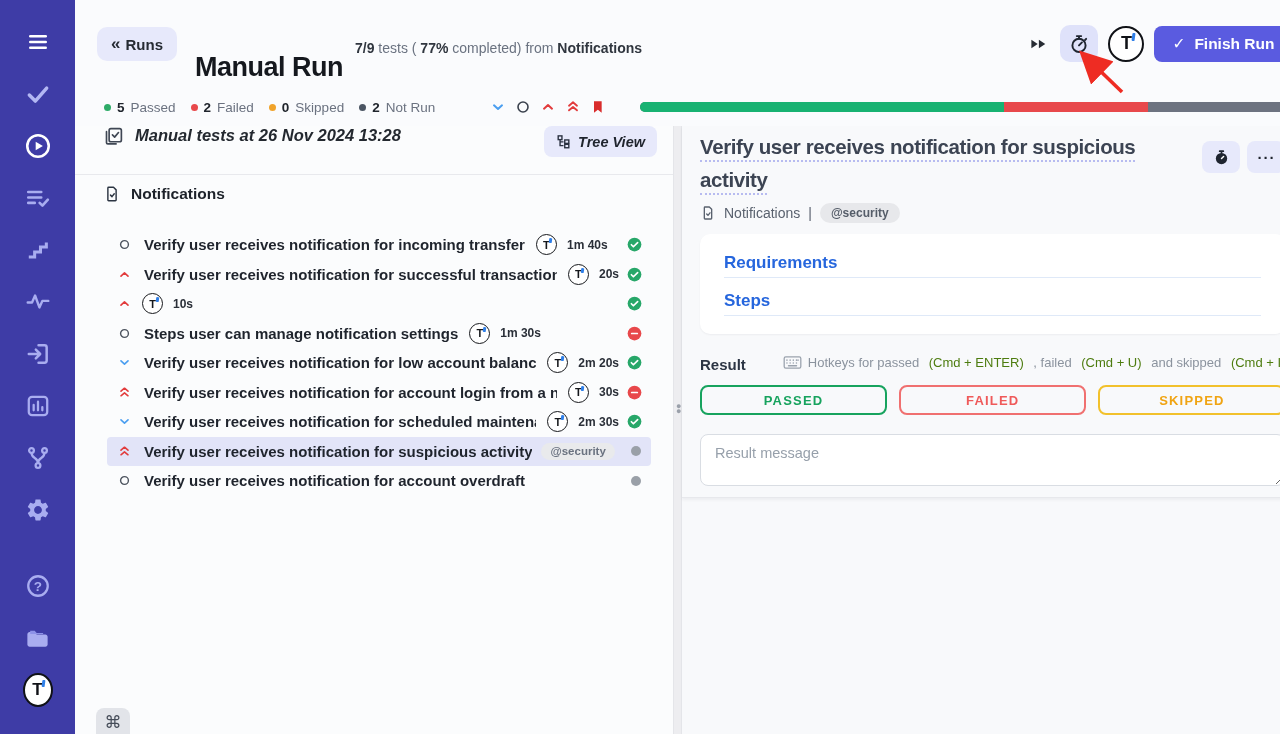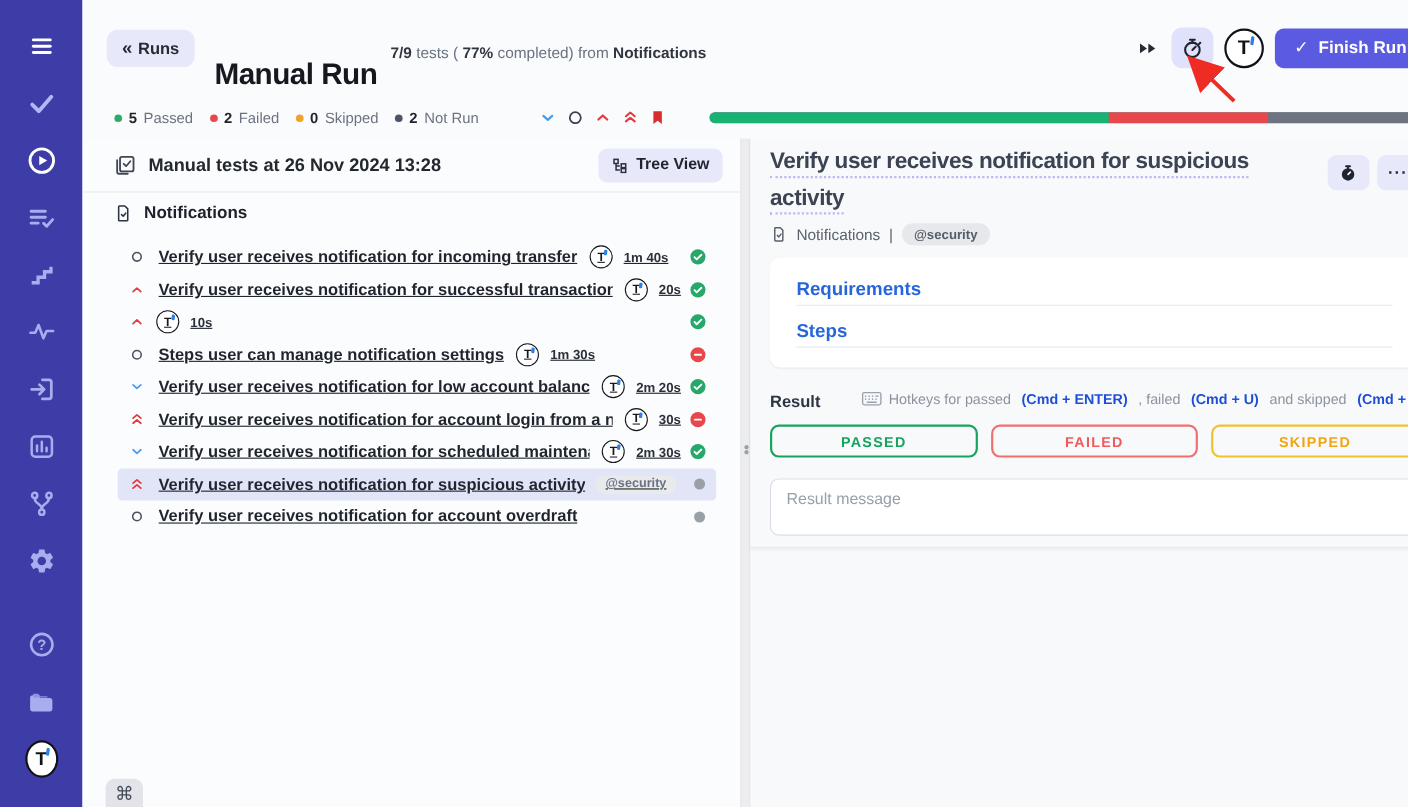--- a/index.html
+++ b/index.html
@@ -48,27 +48,27 @@
   .progressbar .seg { height:100%; }
 
   
   .content { flex:1; display:flex; min-height:0; }
   .left-panel { width:598px; background:#fbfcfd; position:relative; overflow:hidden; flex-shrink:0; }
   .resizer { width:9px; background:#ededf0; border-left:1px solid #e4e5e9; border-right:1px solid #e4e5e9; position:relative; cursor:col-resize; }
   .resizer .grip { position:absolute; left:2px; top:278px; color:#9aa0aa; font-size:9px; line-height:5px; }
   .right-panel { flex:1; background:#f8f9fb; min-width:0; }
 
   
-  .panel-head { height:48px; display:flex; align-items:center; padding:0 16px 0 28px; }
+  .panel-head { height:48px; display:flex; align-items:flex-start; padding:0 16px 0 28px;font-style:italic; }
   .panel-head .ttl { margin-left:11px; font-size:16.5px; font-weight:700; color:#23282f; }
   .tree-btn { margin-left:auto; height:31px; padding:0 12px; background:#e7e9fb; border-radius:8px; display:flex; align-items:center; gap:7px; font-size:14.5px; font-weight:700; color:#1f242d; cursor:pointer; }
   .panel-div { border-bottom:1px solid #e8e9ed; }
   .folder-row { height:37px; display:flex; align-items:center; padding-left:28px; cursor:pointer; }
   .folder-row .ttl { margin-left:10px; font-size:15.5px; font-weight:700; color:#1d222a; }
-  .tests { margin:7px 22px 0 32px;text-decoration:underline; }
+  .tests { margin:18px 22px 0 32px; }
   .trow { height:29.5px; display:flex; align-items:center; padding:0 9px 0 10px; border-radius:4px; cursor:pointer; }
   .trow.selected { background:#e2e4f8; }
   .t-prio { width:14px; display:flex; justify-content:center; flex-shrink:0; }
   .t-title { margin-left:13px; font-size:15px; font-weight:600; color:#1f242d; white-space:nowrap; overflow:hidden; flex-shrink:1; min-width:0; }
   .tlogo { margin-left:11px; width:21px; height:21px; flex-shrink:0; background:#fff; border:1.6px solid #16181c; border-radius:50%; position:relative; display:flex; align-items:center; justify-content:center; font-weight:800; font-size:11px; color:#16181c; }
   .tlogo i { width:2.5px; height:5px; top:3px; right:4px; transform:rotate(8deg); }
   .t-dur { margin-left:10px; font-size:12px; font-weight:700; color:#2a2f38; white-space:nowrap; flex-shrink:0; }
   .t-tag { margin-left:9px; background:#e9eaec; border-radius:9px; padding:2.5px 9px; font-size:11.5px; font-weight:700; color:#6a7280; flex-shrink:0; }
   .t-status { margin-left:auto; display:flex; flex-shrink:0; padding-left:8px; }
   .cmd-badge { position:absolute; left:21px; bottom:-8px; width:34px; height:34px; background:#e2e4e9; border-radius:8px; display:flex; align-items:flex-start; justify-content:center; font-size:17px; color:#454c58; padding-top:4px; cursor:pointer; }
@@ -79,21 +79,21 @@
   .d-title span { border-bottom:2px dotted #b7bbf0; padding-bottom:2px; -webkit-box-decoration-break:clone; box-decoration-break:clone; }
   .d-title-actions { position:absolute; right:30px; top:15px; display:flex; gap:7px; }
   .sq-btn { width:38px; height:32px; background:#e7e9fb; border-radius:8px; display:flex; align-items:center; justify-content:center; cursor:pointer; color:#1f242d; font-weight:800; font-size:15px; letter-spacing:1px; }
   .d-meta { margin-top:7px; display:flex; align-items:center; gap:8px; font-size:14px; color:#59616e; }
   .d-tag { background:#e7e8eb; border-radius:10px; padding:3px 11px; font-size:12px; font-weight:700; color:#555d69; }
   .d-card { margin-top:11px; background:#fff; border-radius:10px; padding:6px 24px 18px; box-shadow:0 1px 2px rgba(16,24,40,0.05); }
   .d-section { padding:13px 0 4px; font-size:17px; font-weight:700; color:#2666dd; border-bottom:1px solid #dfe9f8; cursor:pointer; }
   .result-row { margin-top:21px; display:flex; align-items:baseline; }
   .result-h { font-size:15px; font-weight:800; color:#2c3544; }
   .hotkeys { margin-left:37px; font-size:13px; color:#8b939e; display:flex; align-items:center; gap:6px; white-space:pre; }
-  .hotkeys b { color:#1d4ed8; font-weight:700; }
+  .hotkeys b { color:#4d7c0f; font-weight:400; }
   .verdicts { margin-top:12px; display:flex; gap:12px; }
   .v-btn { flex:1; height:30px; border-radius:8px; border:2px solid; background:transparent; font-family:inherit; font-size:13px; font-weight:800; letter-spacing:1.2px; cursor:pointer; }
   .v-pass { border-color:#17a35e; color:#17a35e; }
   .v-fail { border-color:#f07070; color:#ef5a5a; }
   .v-skip { border-color:#f2c12c; color:#f0a413; }
   .msg-box { margin-top:19px; width:100%; height:52px; border:1px solid #d9dde3; border-radius:8px; padding:10px 14px; font-family:inherit; font-size:14.5px; color:#2a3038; background:#fff; resize:both; }
   .msg-box::placeholder { color:#97a0ab; }
 </style>
 </head>
 <body>

